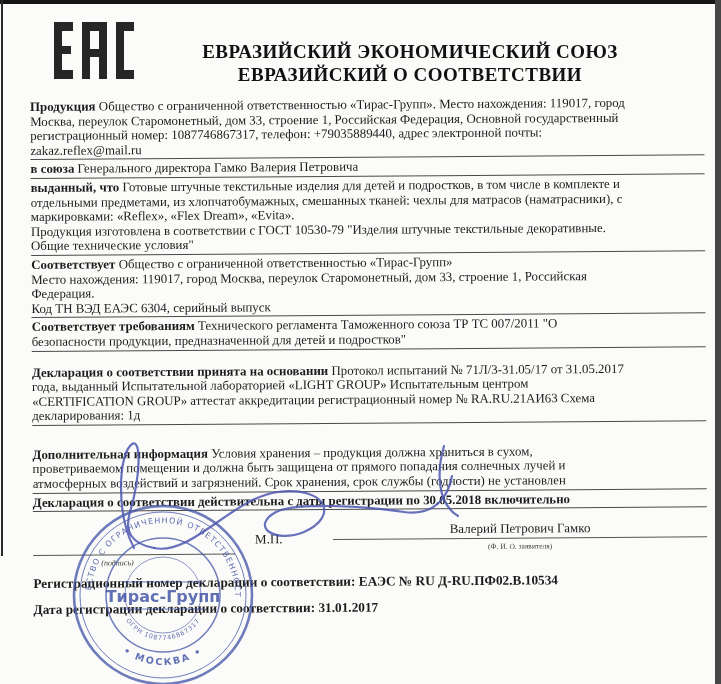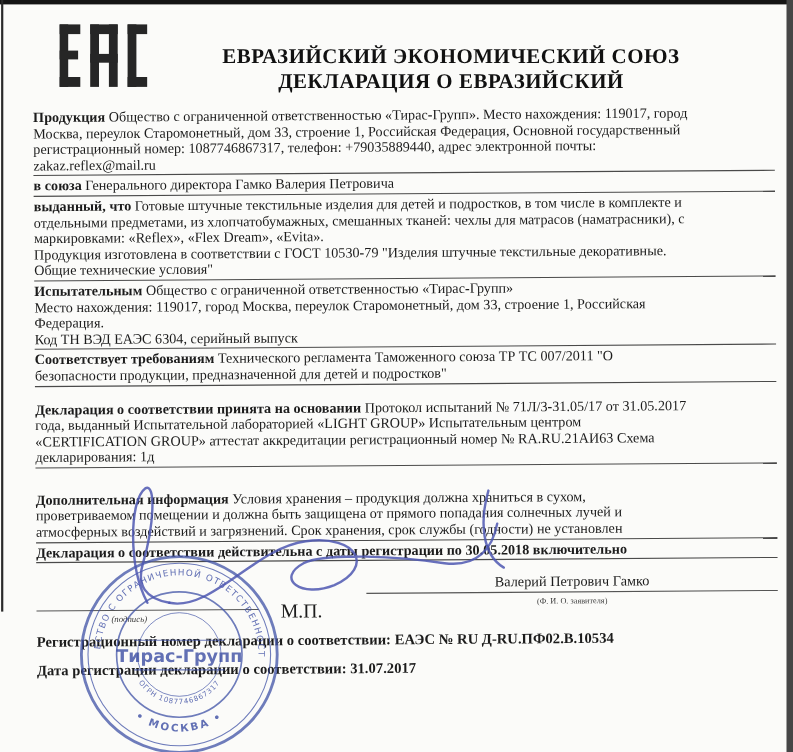--- a/index.html
+++ b/index.html
@@ -22,21 +22,21 @@
   }
   .sec{border-bottom:1.2px solid #4a4a4a;padding:2px 0 1px;}
   .lbl{font-weight:bold;}
   .bold{font-weight:bold;}
   .mt12{margin-top:12px;}
   .mt20{margin-top:20px;}
 
   .sig-area{position:relative;height:60px;}
   .sign-line-left{position:absolute;left:0;top:43px;width:202px;border-top:1.2px solid #555;}
   .sign-caption{position:absolute;left:68px;top:45px;font-size:8px;color:#3a3a3a;font-style:italic;}
-  .mp{position:absolute;left:222px;top:38px;font-size:18px;}
+  .mp{position:absolute;left:222px;top:22px;font-size:13px;}
   .signer{position:absolute;left:300px;top:13px;width:374px;text-align:center;}
   .signer-name{font-size:13px;border-bottom:1.2px solid #555;padding-bottom:1px;}
   .signer-caption{font-size:7.5px;color:#3a3a3a;padding-top:1px;}
 
   .reg-row{margin-top:5px;font-weight:bold;font-size:13.3px;}
   .date-row{margin-top:11px;font-weight:bold;font-size:13.3px;}
 
   .stamp{position:absolute;left:70px;top:502px;pointer-events:none;}
   .autograph{position:absolute;left:82px;top:436px;pointer-events:none;}
   .stamp text{font-family:"DejaVu Sans", sans-serif;}
@@ -63,21 +63,21 @@
       <rect x="28" y="27" width="25" height="8"></rect>
 
       <rect x="62" y="0" width="8" height="57"></rect>
       <rect x="62" y="0" width="18" height="9"></rect>
       <rect x="62" y="48" width="18" height="9"></rect>
     </g>
   </svg>
 
   <div class="titles">
     <div>ЕВРАЗИЙСКИЙ ЭКОНОМИЧЕСКИЙ СОЮЗ</div>
-    <div>ДЕКЛАРАЦИЯ О ЕВРАЗИЙСКИЙ</div>
+    <div>ЕВРАЗИЙСКИЙ О СООТВЕТСТВИИ</div>
   </div>
 
   <div class="content">
 
     <div class="sec">
       <div><b class="lbl">Продукция</b> <span>Общество с ограниченной ответственностью «Тирас-Групп». Место нахождения: 119017, город</span></div>
       <div>Москва, переулок Старомонетный, дом 33, строение 1, Российская Федерация, Основной государственный</div>
       <div>регистрационный номер: 1087746867317, телефон: +79035889440, адрес электронной почты:</div>
       <div>zakaz.reflex@mail.ru</div>
     </div>
@@ -88,21 +88,21 @@
 
     <div class="sec">
       <div><b class="lbl">выданный, что</b> <span>Готовые штучные текстильные изделия для детей и подростков, в том числе в комплекте и</span></div>
       <div>отдельными предметами, из хлопчатобумажных, смешанных тканей: чехлы для матрасов (наматрасники), с</div>
       <div>маркировками: «Reflex», «Flex Dream», «Evita».</div>
       <div>Продукция изготовлена в соответствии с ГОСТ 10530-79 "Изделия штучные текстильные декоративные.</div>
       <div>Общие технические условия"</div>
     </div>
 
     <div class="sec">
-      <div><b class="lbl">Испытательным</b> <span>Общество с ограниченной ответственностью «Тирас-Групп»</span></div>
+      <div><b class="lbl">Соответствует</b> <span>Общество с ограниченной ответственностью «Тирас-Групп»</span></div>
       <div>Место нахождения: 119017, город Москва, переулок Старомонетный, дом 33, строение 1, Российская</div>
       <div>Федерация.</div>
       <div>Код ТН ВЭД ЕАЭС 6304, серийный выпуск</div>
     </div>
 
     <div class="sec">
       <div><b class="lbl">Соответствует требованиям</b> <span>Технического регламента Таможенного союза ТР ТС 007/2011 "О</span></div>
       <div>безопасности продукции, предназначенной для детей и подростков"</div>
     </div>
 
@@ -130,21 +130,21 @@
         <div class="signer-caption">(Ф. И. О. заявителя)</div>
       </div>
     </div>
 
     <div class="reg-row">
       <span>Регистрационный номер декларации о соответствии:</span>
       <span>ЕАЭС № RU Д-RU.ПФ02.В.10534</span>
     </div>
     <div class="date-row">
       <span>Дата регистрации декларации о соответствии:</span>
-      <span>31.07.2017</span>
+      <span>31.01.2017</span>
     </div>
   </div>
 
   <svg class="stamp" width="186" height="186" viewBox="0 0 186 186">
     <defs>
       <path id="arcTop" d="M 21,93 A 72,72 0 1 1 165,93" fill="none"></path>
       <path id="arcBot" d="M 23,93 A 70,70 0 0 0 163,93" fill="none"></path>
       <path id="arcNum" d="M 48,93 A 45,45 0 0 0 138,93" fill="none"></path>
     </defs>
     <g stroke="rgba(63,81,165,0.75)" fill="none">

